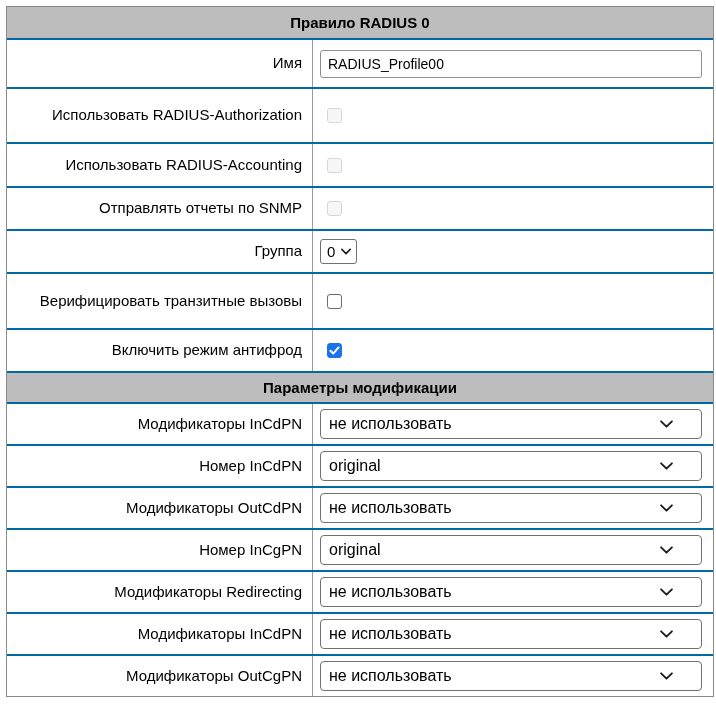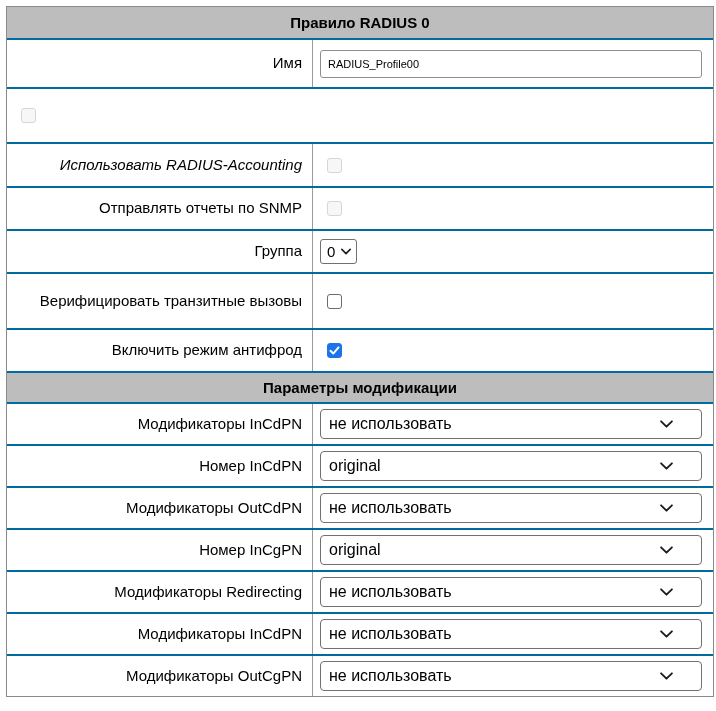--- a/index.html
+++ b/index.html
@@ -20,21 +20,21 @@
     align-items: center;
     justify-content: center;
     font-weight: bold;
     font-size: 15px;
   }
   .section-header + .row, .row + .row, .row + .section-header { border-top: 2px solid #0369a1; }
 
   .row { display: flex; }
   .h49 { height: 49px; }
   .h55 { height: 55px; }
-  .h44 { height: 44px; font-style: italic; }
+  .h44 { height: 44px; }
   .h43 { height: 43px; }
   .h42 { height: 42px; }
   .h56 { height: 56px; }
 
   .cell { display: flex; align-items: center; }
   .label {
     width: 306px;
     flex: 0 0 306px;
     border-right: 1px solid #9a9a9a;
     justify-content: flex-end;
@@ -47,21 +47,21 @@
     flex: 1 1 auto;
     padding: 0 11px 0 7px;
   }
 
   .text-input {
     width: 100%;
     height: 28px;
     border: 1px solid #8f8f8f;
     border-radius: 3px;
     font-family: "Liberation Sans", sans-serif;
-    font-size: 11px;
+    font-size: 14px;
     padding: 0 7px;
     color: #000;
     background: #fff;
     outline: none;
   }
 
   .select {
     border: 1px solid #707070;
     border-radius: 4px;
     background: #fff;
@@ -118,20 +118,21 @@
   </div>
 
   <div class="row h49">
     <div class="cell label">Имя</div>
     <div class="cell field">
       <input class="text-input" type="text" value="RADIUS_Profile00" style="">
     </div>
   </div>
 
   <div class="row h55">
+    <div class="cell label">Использовать RADIUS-Authorization</div>
     <div class="cell field">
       <span class="checkbox disabled">
         
       </span>
     </div>
   </div>
 
   <div class="row h44">
     <div class="cell label">Использовать RADIUS-Accounting</div>
     <div class="cell field">

